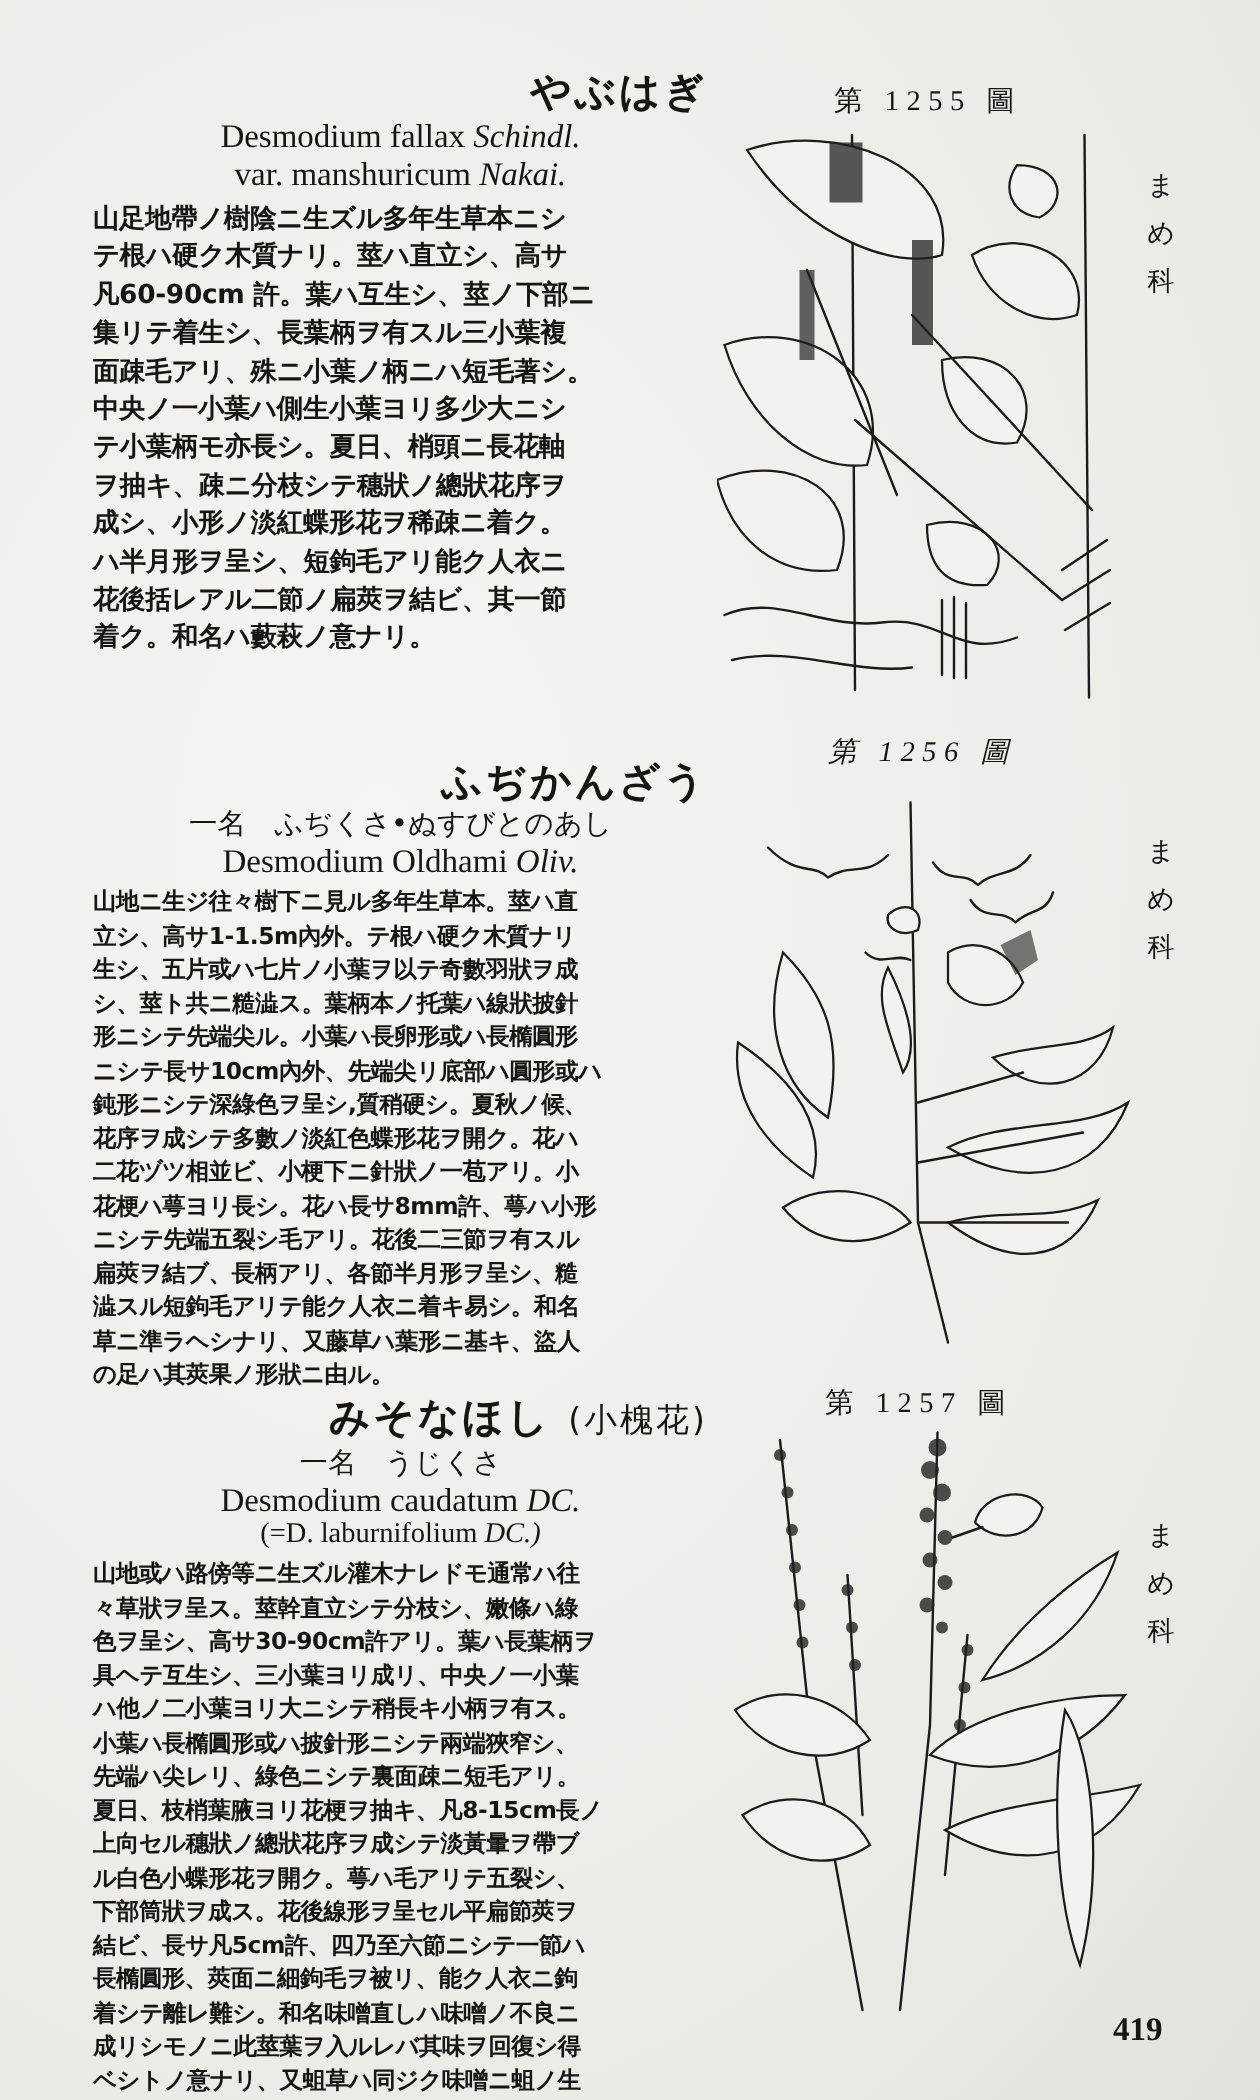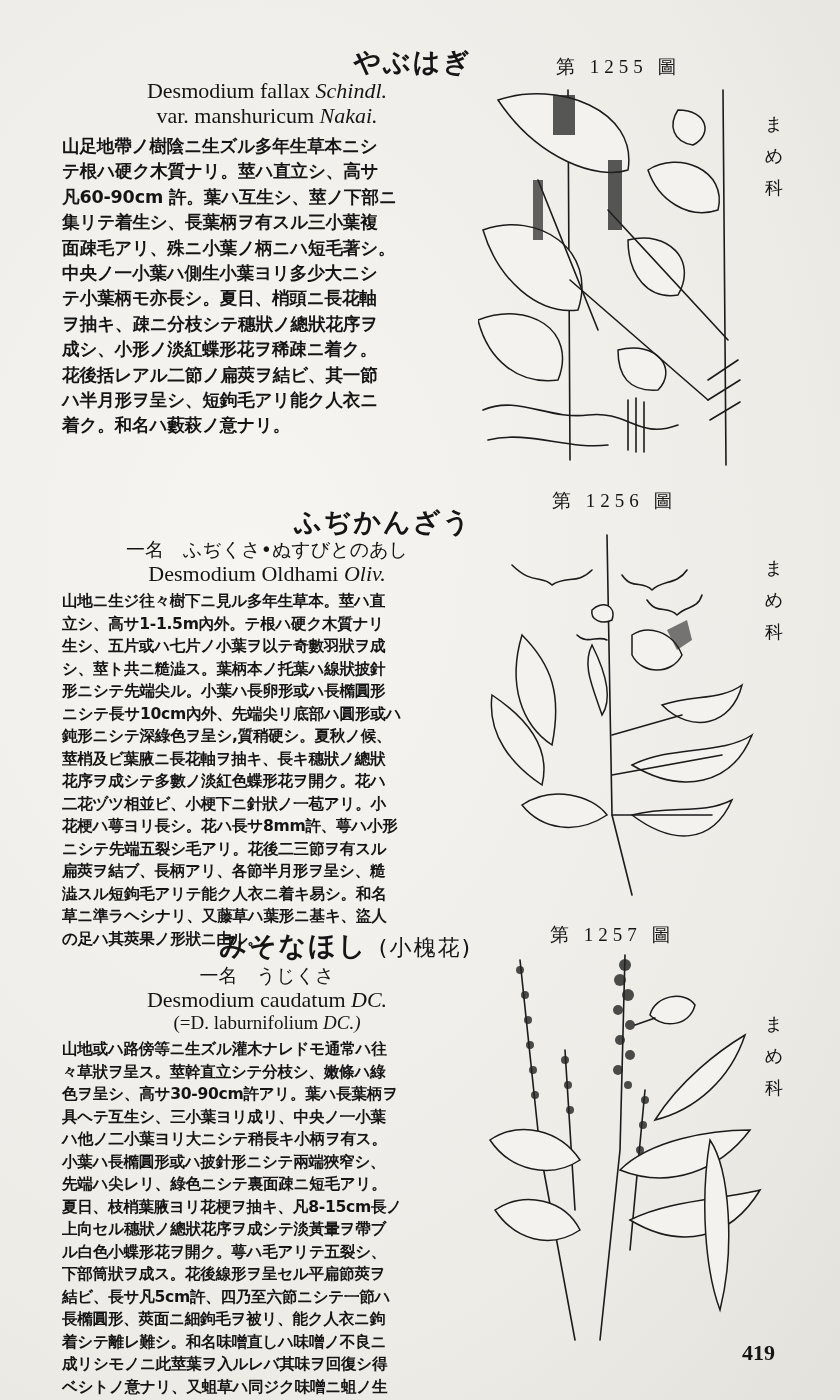--- a/index.html
+++ b/index.html
@@ -47,22 +47,22 @@
     <div class="body" style="margin-top:6px;">
       <span>山足地帶ノ樹陰ニ生ズル多年生草本ニシ</span>
       <span>テ根ハ硬ク木質ナリ。莖ハ直立シ、高サ</span>
       <span>凡60-90cm 許。葉ハ互生シ、莖ノ下部ニ</span>
       <span>集リテ着生シ、長葉柄ヲ有スル三小葉複</span>
       <span>面疎毛アリ、殊ニ小葉ノ柄ニハ短毛著シ。</span>
       <span>中央ノ一小葉ハ側生小葉ヨリ多少大ニシ</span>
       <span>テ小葉柄モ亦長シ。夏日、梢頭ニ長花軸</span>
       <span>ヲ抽キ、疎ニ分枝シテ穗狀ノ總狀花序ヲ</span>
       <span>成シ、小形ノ淡紅蝶形花ヲ稀疎ニ着ク。</span>
+      <span>ハ半月形ヲ呈シ、短鉤毛アリ能ク人衣ニ</span>
       <span>花後括レアル二節ノ扁莢ヲ結ビ、其一節</span>
-      <span>ハ半月形ヲ呈シ、短鉤毛アリ能ク人衣ニ</span>
       <span>着ク。和名ハ藪萩ノ意ナリ。</span>
     </div>
   </div>
 
   <div class="fig-label" style="left:556px;top:54px;">第 1255 圖</div>
   <div class="family" style="left:762px;top:108px;">
     <span>ま</span>
     <span>め</span>
     <span>科</span>
   </div>
@@ -97,33 +97,32 @@
       <i>Oliv.</i>
     </div>
     <div class="body small">
       <span>山地ニ生ジ往々樹下ニ見ル多年生草本。莖ハ直</span>
       <span>立シ、高サ1-1.5m內外。テ根ハ硬ク木質ナリ</span>
       <span>生シ、五片或ハ七片ノ小葉ヲ以テ奇數羽狀ヲ成</span>
       <span>シ、莖ト共ニ糙澁ス。葉柄本ノ托葉ハ線狀披針</span>
       <span>形ニシテ先端尖ル。小葉ハ長卵形或ハ長橢圓形</span>
       <span>ニシテ長サ10cm內外、先端尖リ底部ハ圓形或ハ</span>
       <span>鈍形ニシテ深綠色ヲ呈シ,質稍硬シ。夏秋ノ候、</span>
-      <span>莖梢及ビ葉腋ニ長花軸ヲ抽キ、長キ穗狀ノ總狀</span>
       <span>花序ヲ成シテ多數ノ淡紅色蝶形花ヲ開ク。花ハ</span>
       <span>二花ヅツ相並ビ、小梗下ニ針狀ノ一苞アリ。小</span>
       <span>花梗ハ萼ヨリ長シ。花ハ長サ8mm許、萼ハ小形</span>
       <span>ニシテ先端五裂シ毛アリ。花後二三節ヲ有スル</span>
       <span>扁莢ヲ結ブ、長柄アリ、各節半月形ヲ呈シ、糙</span>
       <span>澁スル短鉤毛アリテ能ク人衣ニ着キ易シ。和名</span>
       <span>草ニ準ラヘシナリ、又藤草ハ葉形ニ基キ、盜人</span>
       <span>の足ハ其莢果ノ形狀ニ由ル。</span>
     </div>
   </div>
 
-  <div class="fig-label" style="left:552px;top:488px;">第 1256 圖</div>
+  <div class="fig-label" style="left:552px;top:488px;font-style:italic;">第 1256 圖</div>
   <div class="family" style="left:762px;top:552px;">
     <span>ま</span>
     <span>め</span>
     <span>科</span>
   </div>
 
   <svg class="plate" style="left:482px;top:515px;" width="300" height="385" viewBox="0 0 300 385">
     <path class="ln" d="M125 20 L130 300 L150 380"></path>
     <path class="ln" d="M30 50 C50 70 60 60 70 70 C85 60 95 70 110 55"></path>
     <path class="ln" d="M140 60 C150 75 160 65 170 75 C180 65 195 70 205 55"></path>

